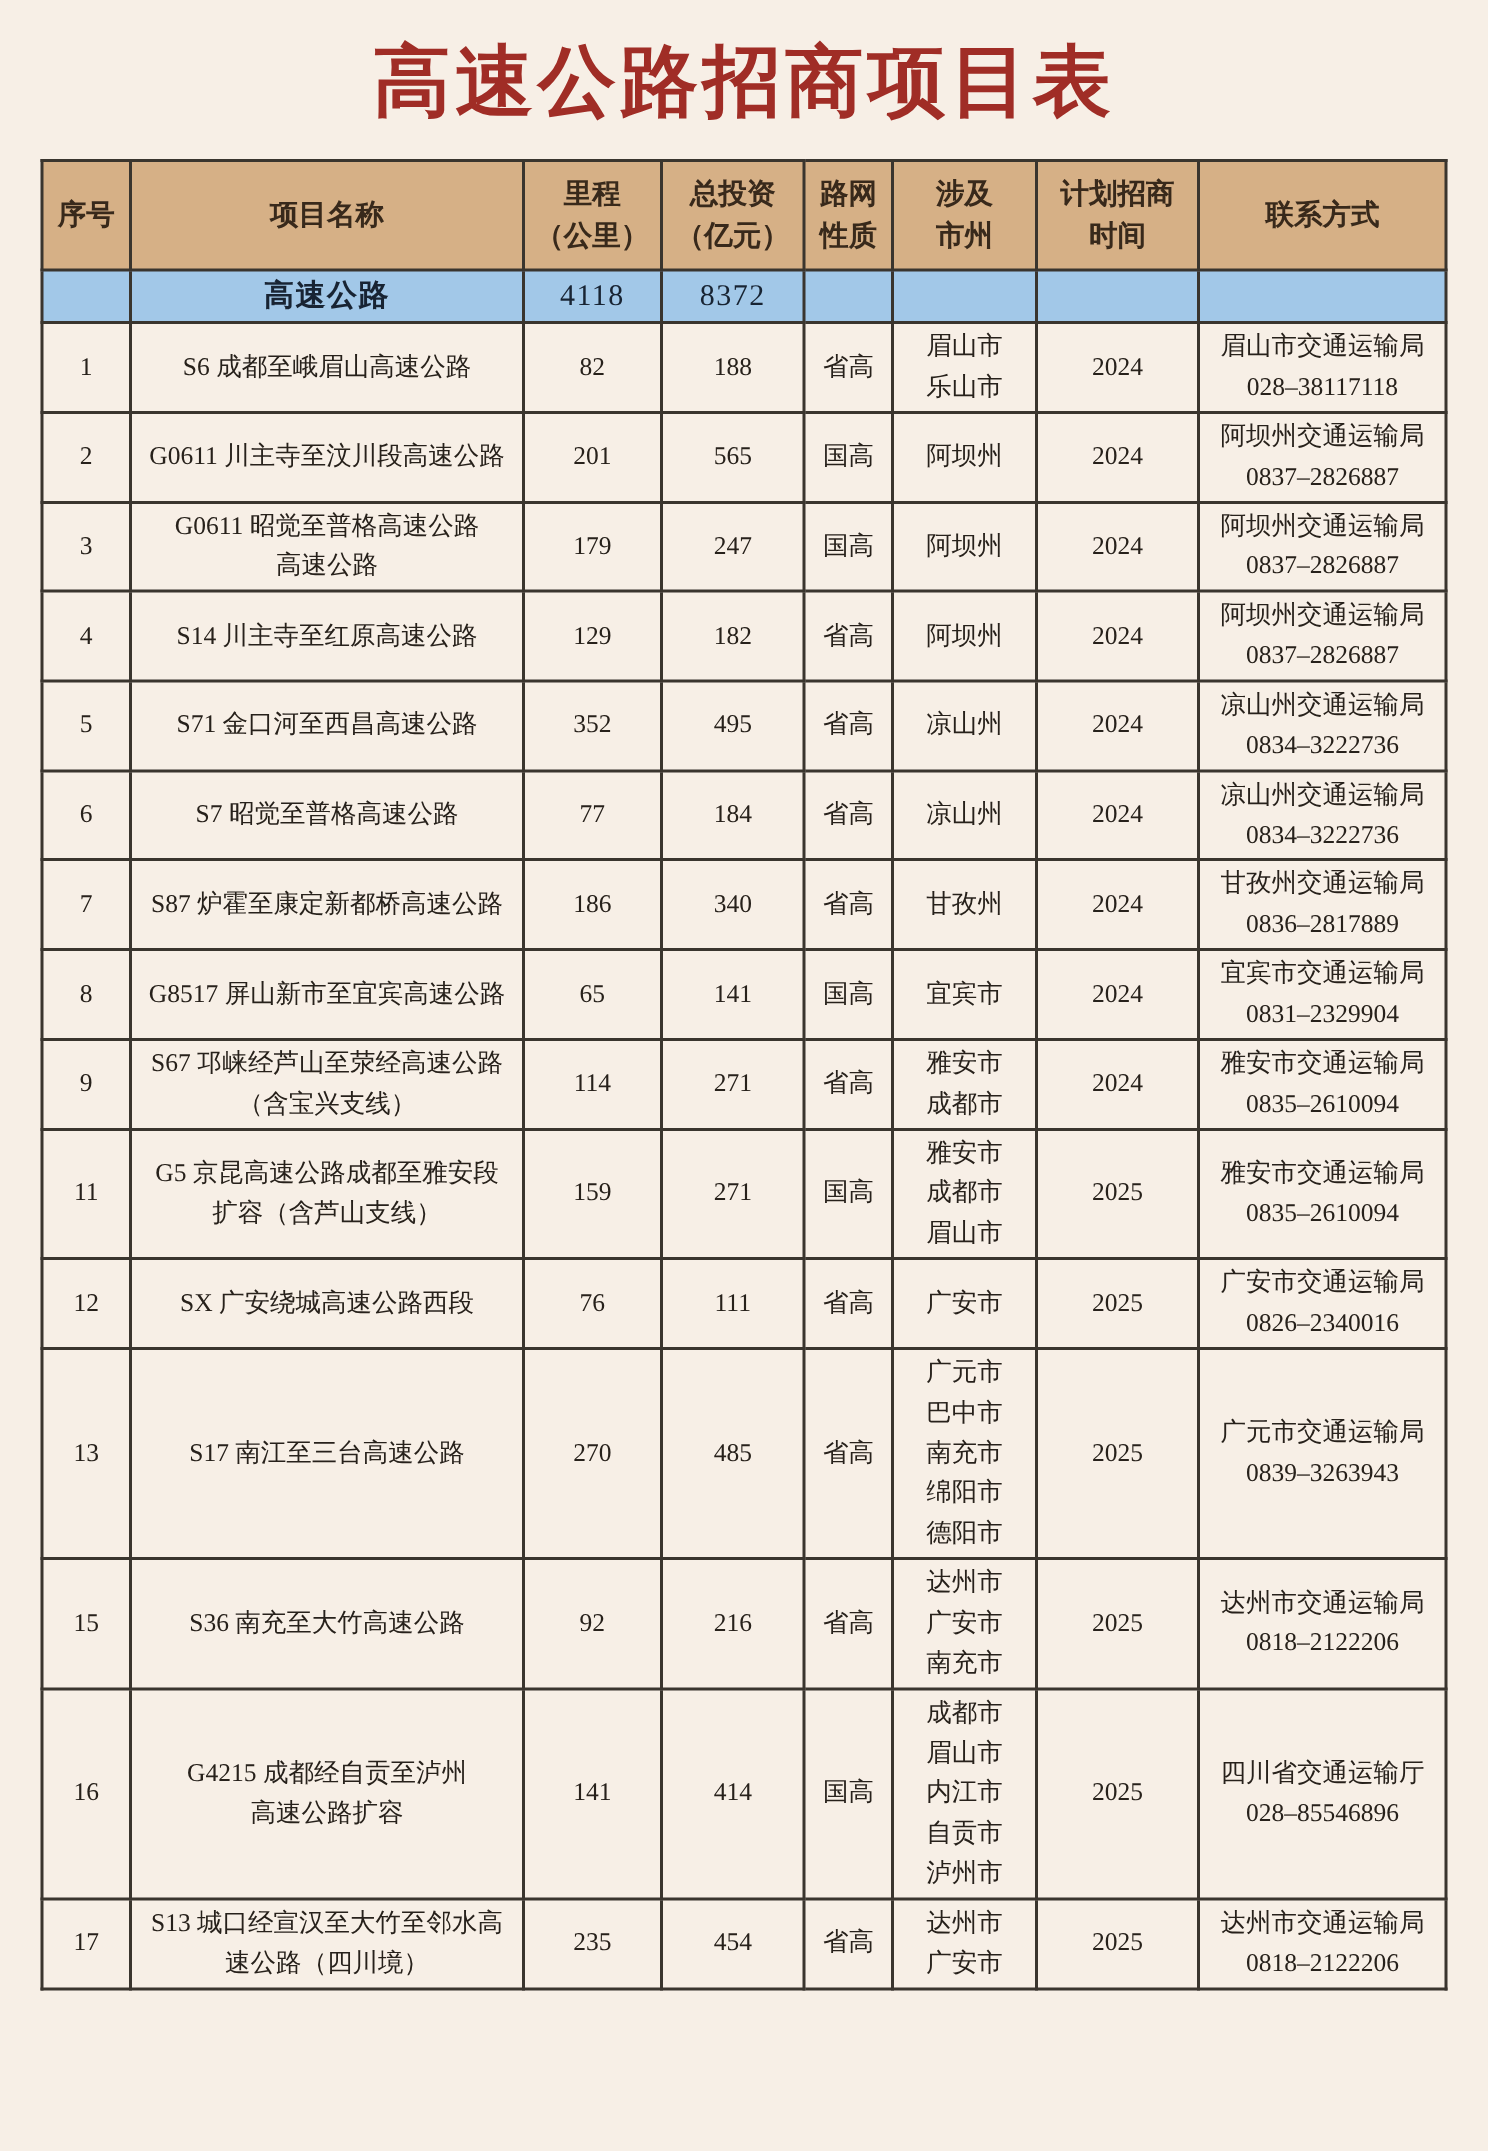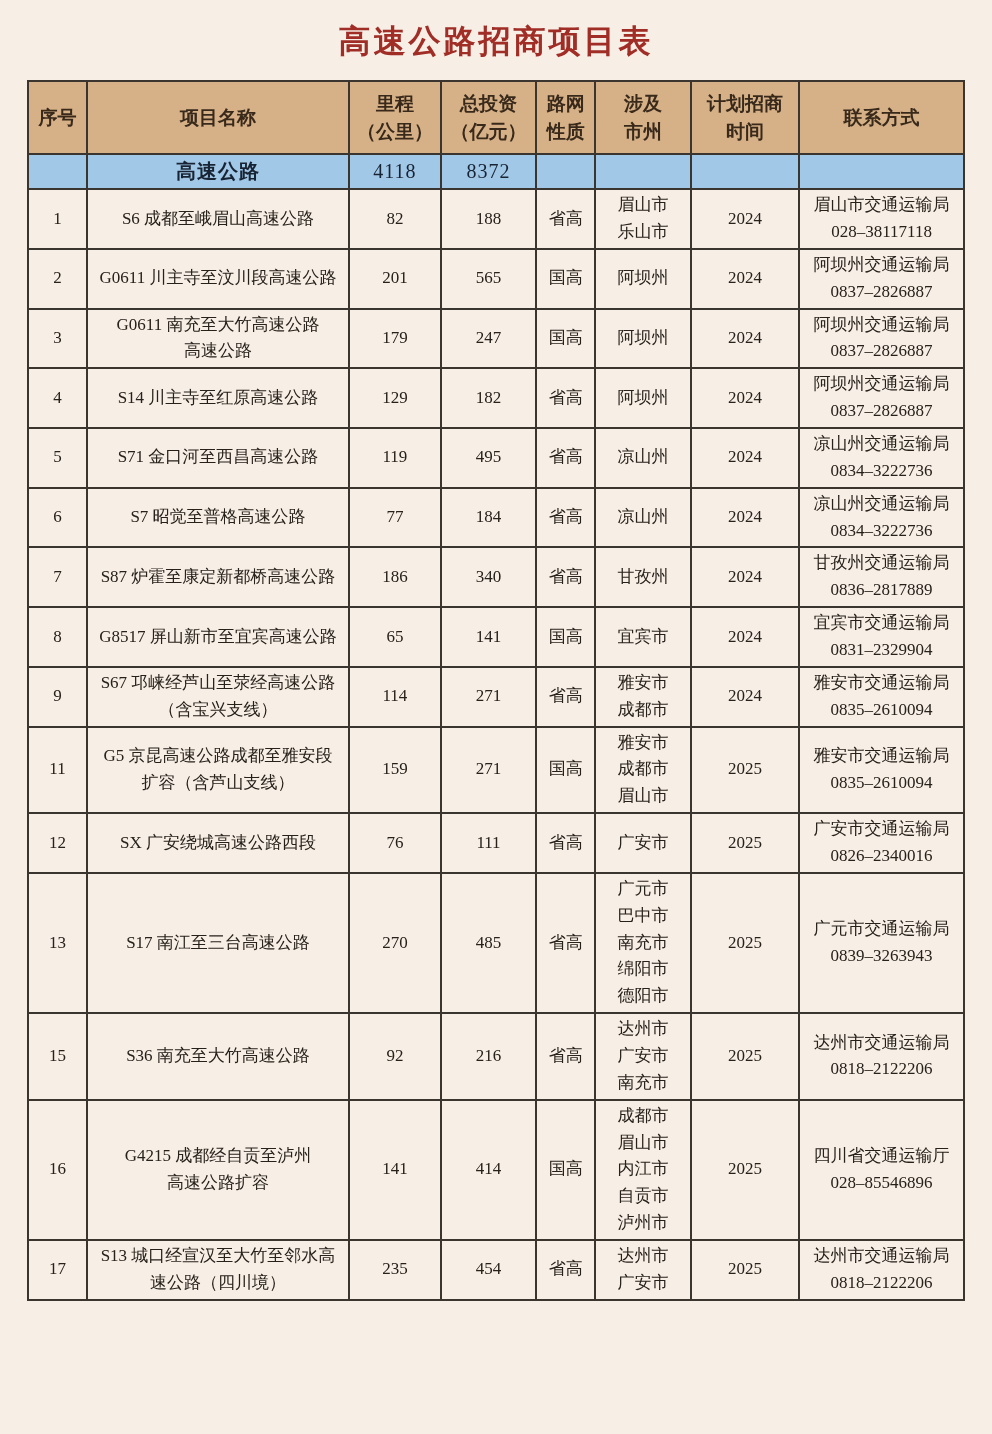--- a/index.html
+++ b/index.html
@@ -15,21 +15,21 @@
   html,body{margin:0;padding:0;}
   body{
     width:992px;height:1434px;overflow:hidden;
     background:var(--page-bg);
     font-family:"Liberation Serif","DejaVu Serif",serif;
     color:var(--text-color);
   }
   .page-title{
     margin:0;padding:20px 0 16px;
     text-align:center;
-    font-size:32px;font-weight:bold;letter-spacing:3px;
+    font-size:52px;font-weight:bold;letter-spacing:3px;
     color:var(--title-color);
   }
   table.projects{
     width:938px;margin:0 auto;
     border-collapse:collapse;table-layout:fixed;
     border:2px solid var(--border-color);
   }
   col.c-no{width:6.3%;}
   col.c-name{width:28%;}
   col.c-mileage{width:9.8%;}
@@ -123,21 +123,21 @@
           <td class="cell-mileage">201</td>
           <td class="cell-investment">565</td>
           <td class="cell-network">国高</td>
           <td class="cell-regions">阿坝州</td>
           <td class="cell-time">2024</td>
           <td class="cell-contact">阿坝州交通运输局
 0837–2826887</td>
         </tr>
         <tr>
           <td class="cell-no">3</td>
-          <td class="cell-name">G0611 南充至大竹高速公路
+          <td class="cell-name">G0611 昭觉至普格高速公路
 高速公路</td>
           <td class="cell-mileage">179</td>
           <td class="cell-investment">247</td>
           <td class="cell-network">国高</td>
           <td class="cell-regions">阿坝州</td>
           <td class="cell-time">2024</td>
           <td class="cell-contact">阿坝州交通运输局
 0837–2826887</td>
         </tr>
         <tr>
@@ -147,21 +147,21 @@
           <td class="cell-investment">182</td>
           <td class="cell-network">省高</td>
           <td class="cell-regions">阿坝州</td>
           <td class="cell-time">2024</td>
           <td class="cell-contact">阿坝州交通运输局
 0837–2826887</td>
         </tr>
         <tr>
           <td class="cell-no">5</td>
           <td class="cell-name">S71 金口河至西昌高速公路</td>
-          <td class="cell-mileage">119</td>
+          <td class="cell-mileage">352</td>
           <td class="cell-investment">495</td>
           <td class="cell-network">省高</td>
           <td class="cell-regions">凉山州</td>
           <td class="cell-time">2024</td>
           <td class="cell-contact">凉山州交通运输局
 0834–3222736</td>
         </tr>
         <tr>
           <td class="cell-no">6</td>
           <td class="cell-name">S7 昭觉至普格高速公路</td>

